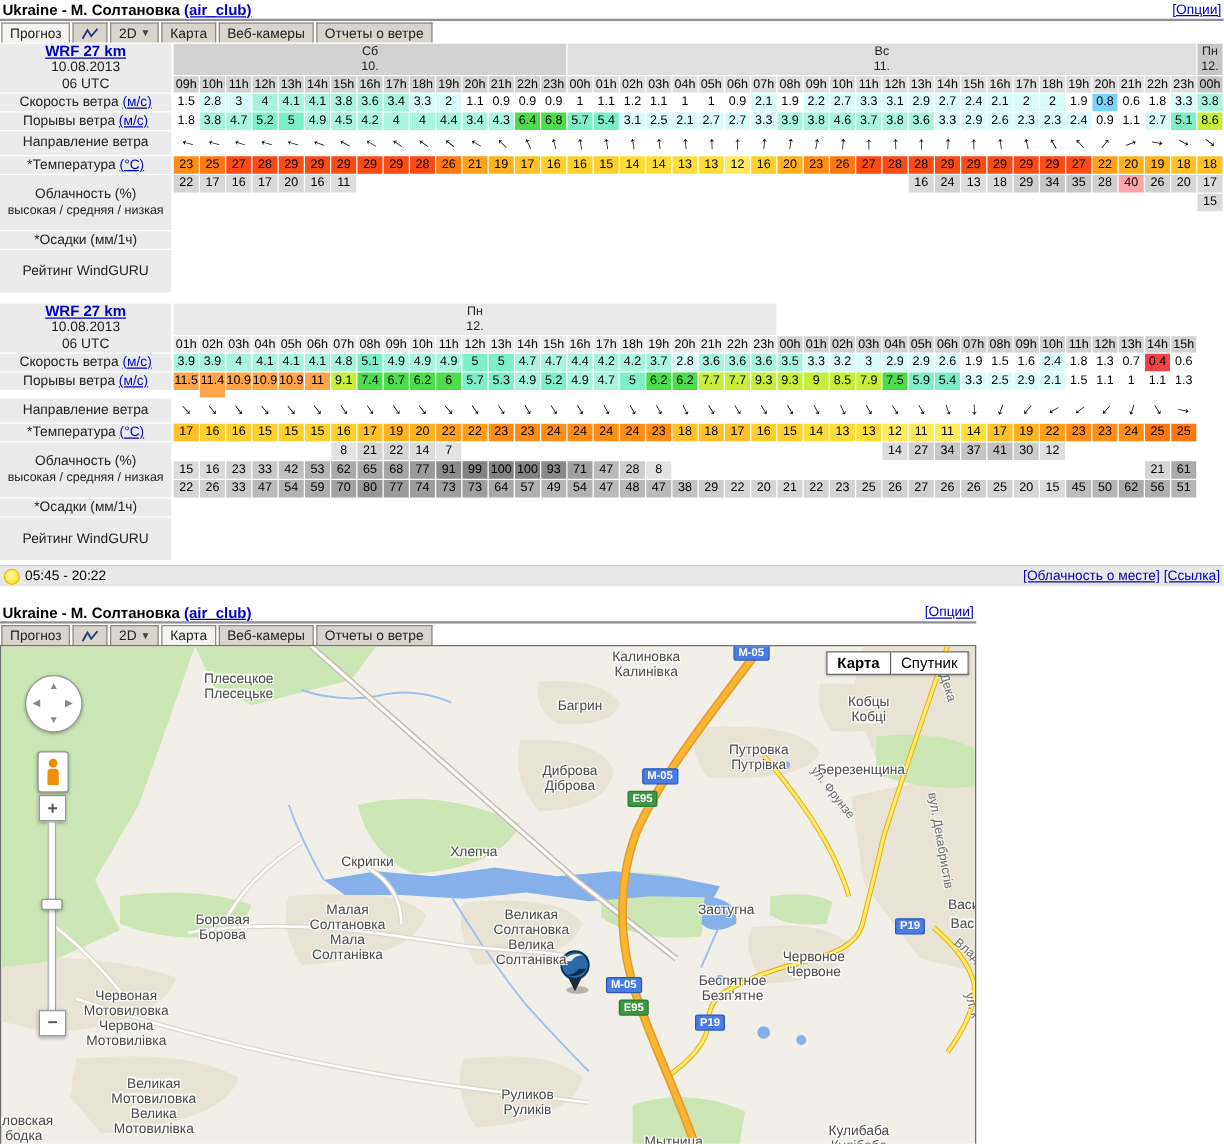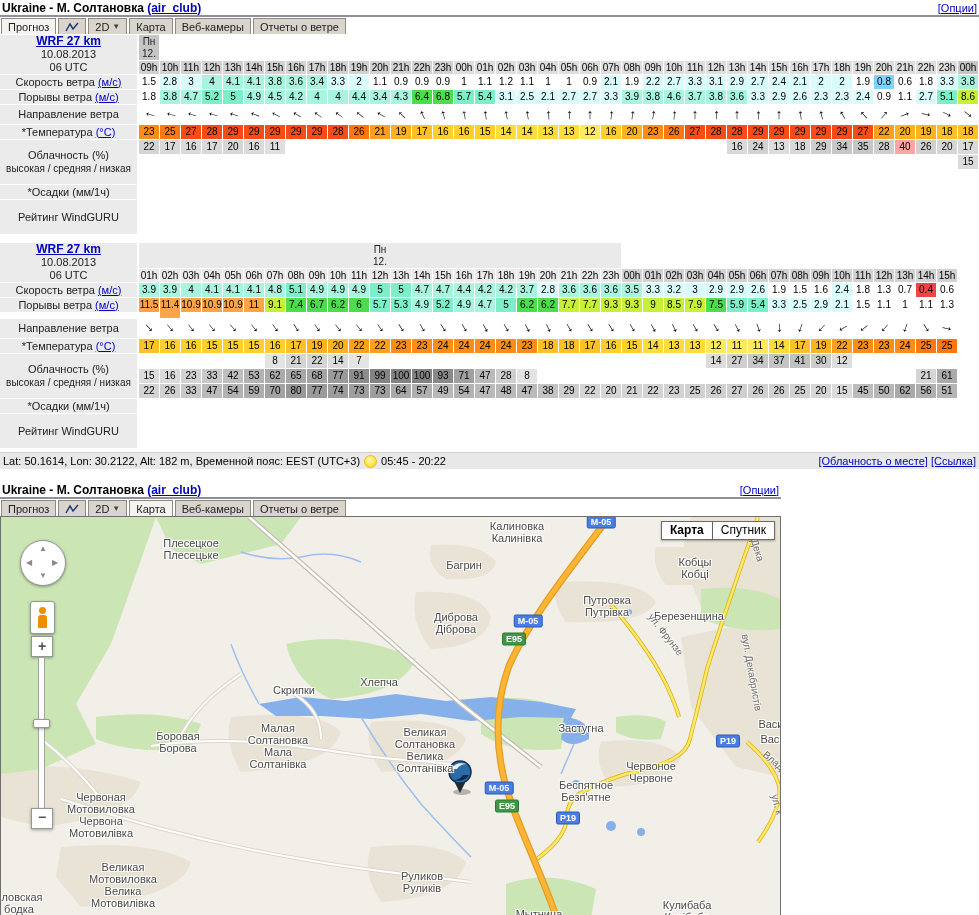--- a/index.html
+++ b/index.html
@@ -107,20 +107,22 @@
     </div>
   <div id="ftables">
       <div class="trow">
         <div class="lblcol model" style="height:39px">
           <a>WRF 27 km</a>
           <div>10.08.2013</div>
           <div>06 UTC</div>
         </div>
         <div>
           <div class="cells" style="margin-bottom:1px">
+            <div class="c dayc" style="width:314px;height:24px;background:#d2d2d2">Сб<br>10.</div>
+            <div class="c dayc" style="width:503px;height:24px;background:#dedede">Вс<br>11.</div>
             <div class="c dayc" style="width:20px;height:24px;background:#c6c6c6">Пн<br>12.</div>
           </div>
           <div class="cells">
             <div class="c" style="width:20px;height:13px;line-height:13px;background:#d2d2d2">09h</div>
             <div class="c" style="width:20px;height:13px;line-height:13px;background:#d2d2d2">10h</div>
             <div class="c" style="width:20px;height:13px;line-height:13px;background:#d2d2d2">11h</div>
             <div class="c" style="width:20px;height:13px;line-height:13px;background:#d2d2d2">12h</div>
             <div class="c" style="width:20px;height:13px;line-height:13px;background:#d2d2d2">13h</div>
             <div class="c" style="width:20px;height:13px;line-height:13px;background:#d2d2d2">14h</div>
             <div class="c" style="width:20px;height:13px;line-height:13px;background:#d2d2d2">15h</div>
@@ -873,21 +875,20 @@
       </div>
       <div class="trow">
         <div class="lblcol" style="height:34px">
           <div>Рейтинг WindGURU</div>
         </div>
         <div></div>
       </div>
     </div>
   <div id="footbar">
     <div class="left">
-      <span>Lat: 50.1614, Lon: 30.2122, Alt: 182 m, Временной пояс: EEST (UTC+3)</span>
       <span class="sun"></span>
       <span>05:45 - 20:22</span>
     </div>
     <div>
       <a>[Облачность о месте]</a>
       <a>[Ссылка]</a>
     </div>
   </div>
 </div>
 

